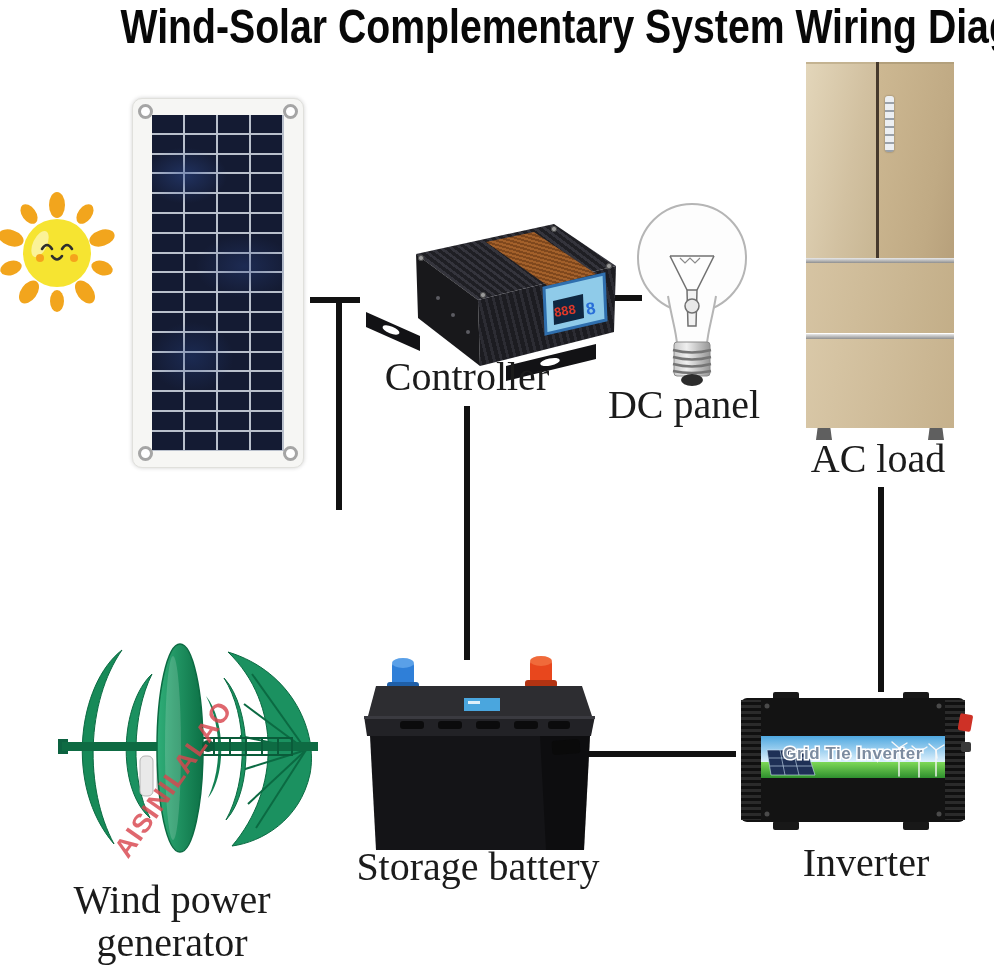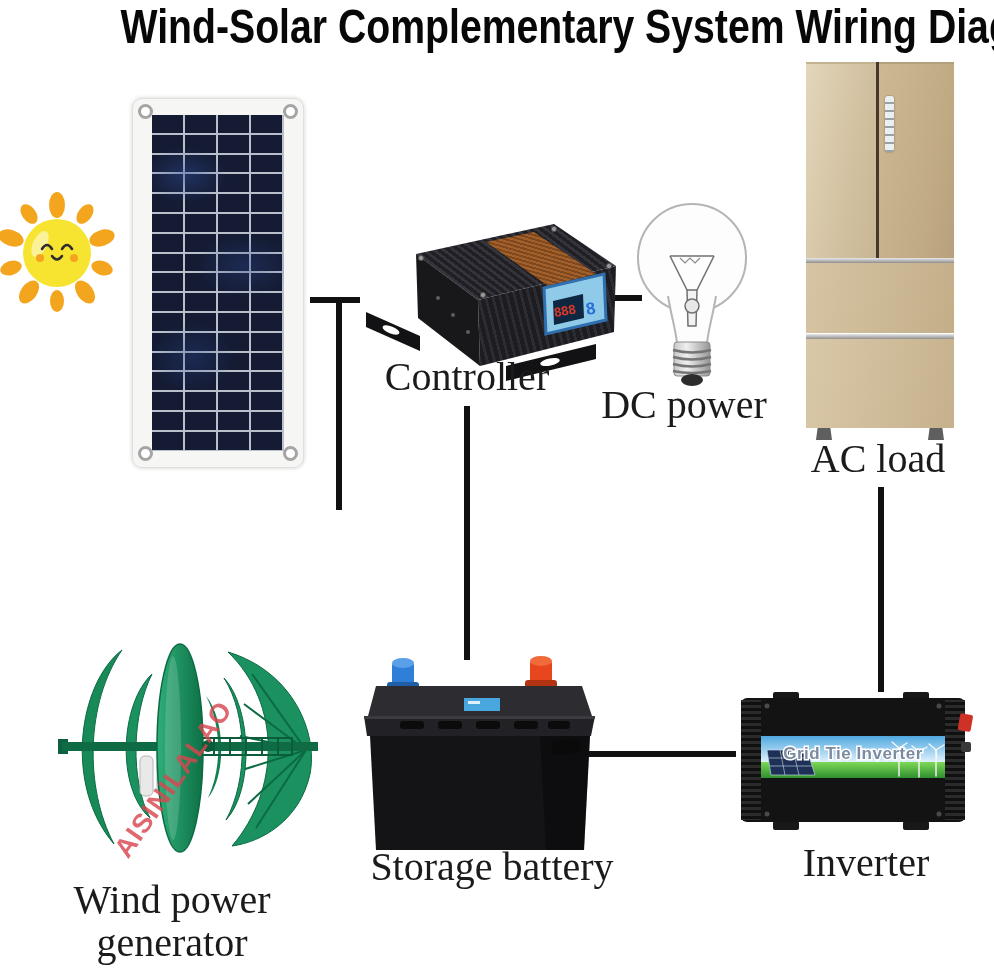--- a/index.html
+++ b/index.html
@@ -178,21 +178,21 @@
     </g>
     <rect x="44" y="148" width="36" height="34" rx="3" fill="url(#gBase)" stroke="#8a8a8a" stroke-width="1"></rect>
     <g stroke="#757575" stroke-width="2.5" fill="none">
       <path d="M43,156 q19,5 38,0"></path>
         <path d="M43,163 q19,5 38,0"></path>
       <path d="M43,170 q19,5 38,0"></path>
         <path d="M43,177 q19,4 38,0"></path>
     </g>
     <ellipse cx="62" cy="186" rx="11" ry="6" fill="#2c2c2c"></ellipse>
   </svg>
-  <div class="lbl" style="left:534px;top:383px;">DC power</div>
+  <div class="lbl" style="left:534px;top:383px;">DC panel</div>
 
   <div class="fridge">
     <div class="fr-doors">
       <div class="fr-door-l"></div>
       <div class="fr-door-r"></div>
       <div class="fr-seam"></div>
       <div class="fr-ctrl"></div>
     </div>
     <div class="fr-bar" style="top:196px;"></div>
     <div class="fr-mid"></div>
@@ -221,21 +221,21 @@
         <rect x="76" y="71" width="24" height="8" rx="3"></rect>
       <rect x="114" y="71" width="24" height="8" rx="3"></rect>
         <rect x="152" y="71" width="24" height="8" rx="3"></rect>
       <rect x="186" y="71" width="22" height="8" rx="3"></rect>
     </g>
     <polygon points="8,86 228,86 222,200 14,200" fill="#141417"></polygon>
     <polygon points="178,86 228,86 222,200 184,200" fill="rgba(0,0,0,.35)"></polygon>
     <rect x="190" y="90" width="28" height="14" rx="3" fill="#0a0a0a" transform="rotate(-4 204 97)"></rect>
     <polygon points="2,66 233,66 233,69 2,69" fill="#3a3a40"></polygon>
   </svg>
-  <div class="lbl" style="left:342px;top:845px;">Storage battery</div>
+  <div class="lbl" style="left:328px;top:845px;">Storage battery</div>
 
   <svg style="left:733px;top:690px;" width="240" height="145" viewBox="0 0 240 145">
     <defs>
       <linearGradient id="ifin" gradientUnits="userSpaceOnUse" x1="0" y1="0" x2="0" y2="6" spreadMethod="repeat">
         <stop offset="0" stop-color="#101010"></stop>
           <stop offset=".5" stop-color="#101010"></stop>
         <stop offset=".5" stop-color="#2b2b2b"></stop>
           <stop offset="1" stop-color="#2b2b2b"></stop>
       </linearGradient>
       <linearGradient id="skyG" x1="0" y1="0" x2="0" y2="1">

